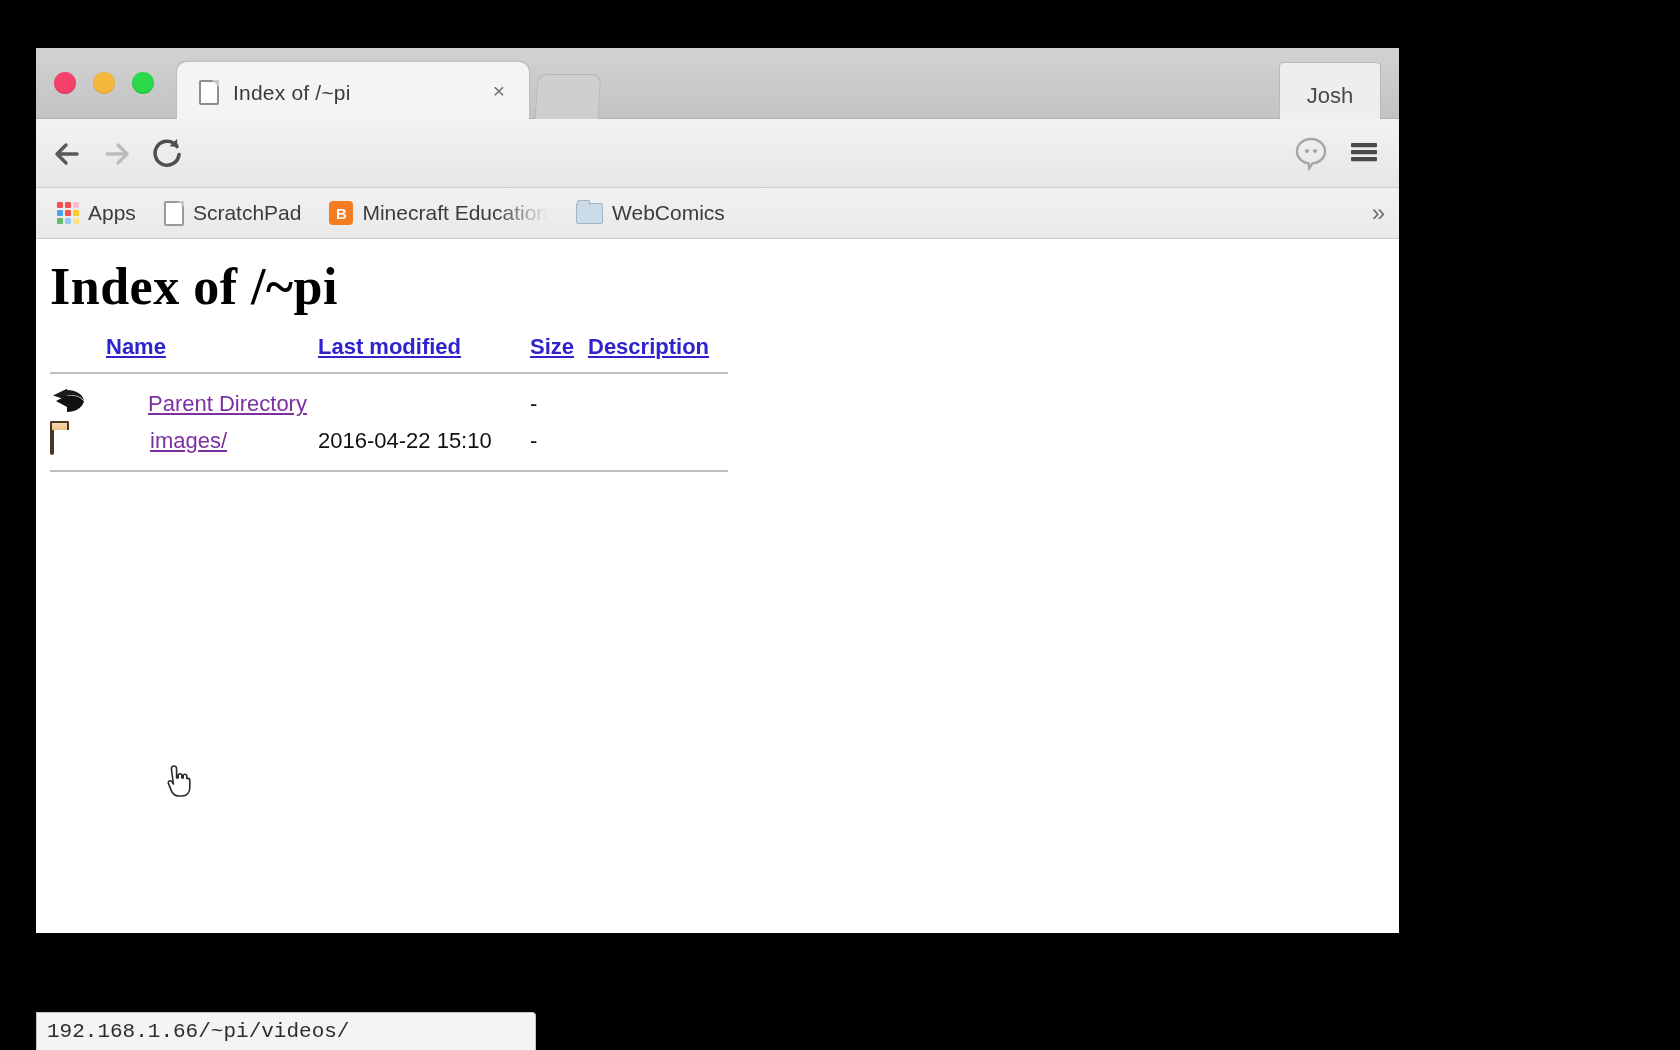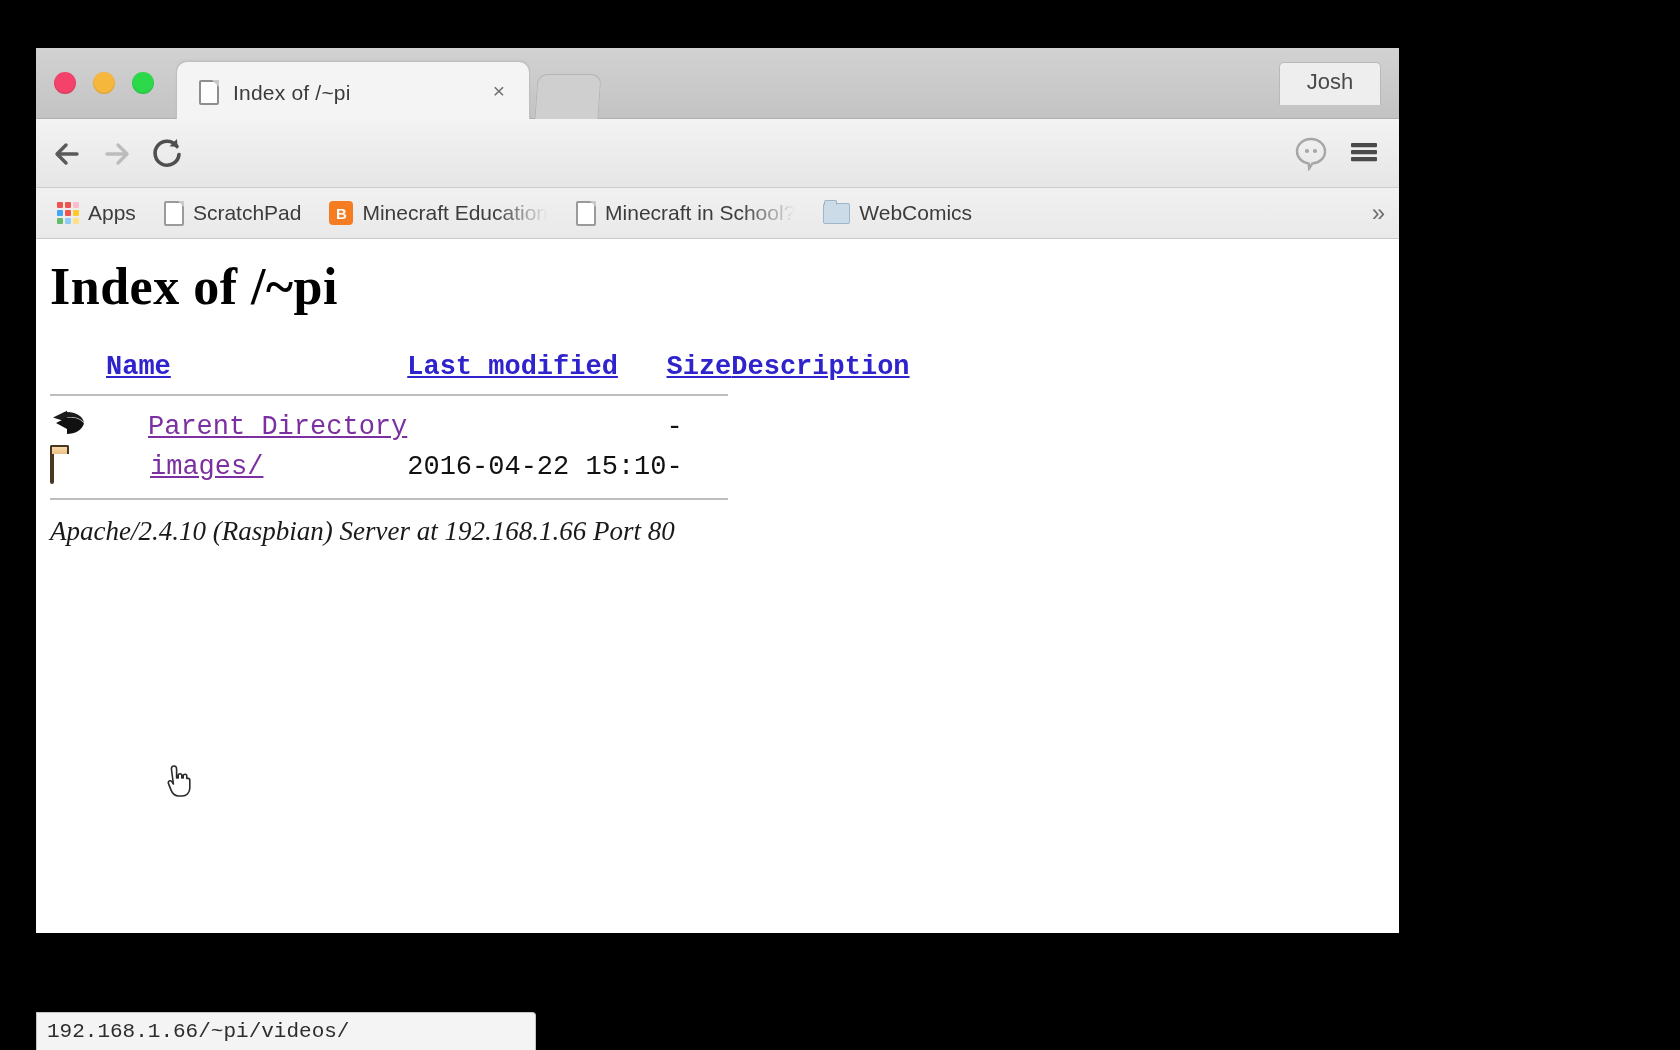--- a/index.html
+++ b/index.html
@@ -128,21 +128,21 @@
     border-bottom: none;
     border-top-left-radius: 10px;
     border-top-right-radius: 10px;
     transform: skewX(-4deg);
   }
   .profile-chip {
     position: absolute;
     right: 18px;
     top: 14px;
     min-width: 72px;
-    padding: 6px 14px 10px;
+    padding: 20px 14px 10px;
     background: #eeeeee;
     border: 1px solid #b9b9b9;
     border-bottom: none;
     border-top-left-radius: 5px;
     border-top-right-radius: 5px;
     font-size: 22px;
     color: #4a4a4a;
     text-align: center;
     cursor: pointer;
   }
@@ -313,25 +313,25 @@
     margin: 0;
     padding: 18px 0 0 14px;
     font-family: "Liberation Serif", serif;
     font-weight: bold;
     font-size: 52px;
     color: #000;
     letter-spacing: .5px;
   }
 
   table.index-table {
-    margin-top: 36px;
+    margin-top: 18px;
     margin-left: 14px;
     border-collapse: collapse;
-    font-family: Liberation Mono, monospace;
-    font-size: 27px;
+    font-family: Liberation Sans, sans-serif;
+    font-size: 22px;
   }
   table.index-table th {
     text-align: left;
     padding: 0 0 6px 0;
     font-weight: bold;
   }
   table.index-table th a {
     color: #2e23cd;
     text-decoration: underline;
   }
@@ -536,24 +536,20 @@
       <div class="bookmark">
         <span class="bm-doc-icon"></span>
         <span class="bookmark-label">ScratchPad</span>
       </div>
 
       <div class="bookmark">
         <span class="bm-sq-icon" style="background:#f57c20">B</span>
         <span class="bookmark-label fade">Minecraft Education</span>
       </div>
 
-      <div class="bookmark">
-        <span class="bm-doc-icon"></span>
-        <span class="bookmark-label fade">Minecraft in School?</span>
-      </div>
 
 
       <div class="bookmark">
         <span class="bm-folder-icon"></span>
         <span class="bookmark-label">WebComics</span>
       </div>
 
       <span class="bookmarks-overflow">»</span>
     </div>
 
@@ -617,21 +613,20 @@
 
 
           <tr class="rule-row">
             <td colspan="5">
                 <div class="hr-line bottom"></div>
               </td>
           </tr>
         </tbody>
       </table>
 
-      <div class="apache-footer">Apache/2.4.10 (Raspbian) Server at 192.168.1.66 Port 80</div>
 
       <div id="cursor">
         <svg width="26" height="34" viewBox="0 0 26 34" aria-hidden="true">
           <path d="M8 2 C9.7 2 10.6 3.4 10.6 5 L10.6 14 L12.2 14 L12.2 11.6 C12.2 10.4 13 9.7 14 9.7
                    C15 9.7 15.8 10.4 15.8 11.6 L15.8 14 L17.2 14 L17.2 12 C17.2 10.9 18 10.2 19 10.2
                    C20 10.2 20.8 10.9 20.8 12 L20.8 14.4 L22 14.4 C23 14.4 23.8 15.2 23.8 16.3
                    L23.8 24 C23.8 28.6 20.6 32 16.2 32 L12.8 32 C9 32 6.4 29.6 5.2 26.4
                    L2.4 19.4 C2 18.3 2.6 17.1 3.8 16.8 C4.7 16.6 5.6 17 6 17.8 L7.4 20 L5.4 5
                    C5.4 3.4 6.3 2 8 2 Z" fill="#ffffff" stroke="#2a2a2a" stroke-width="1.6" stroke-linejoin="round"></path>
         </svg>

